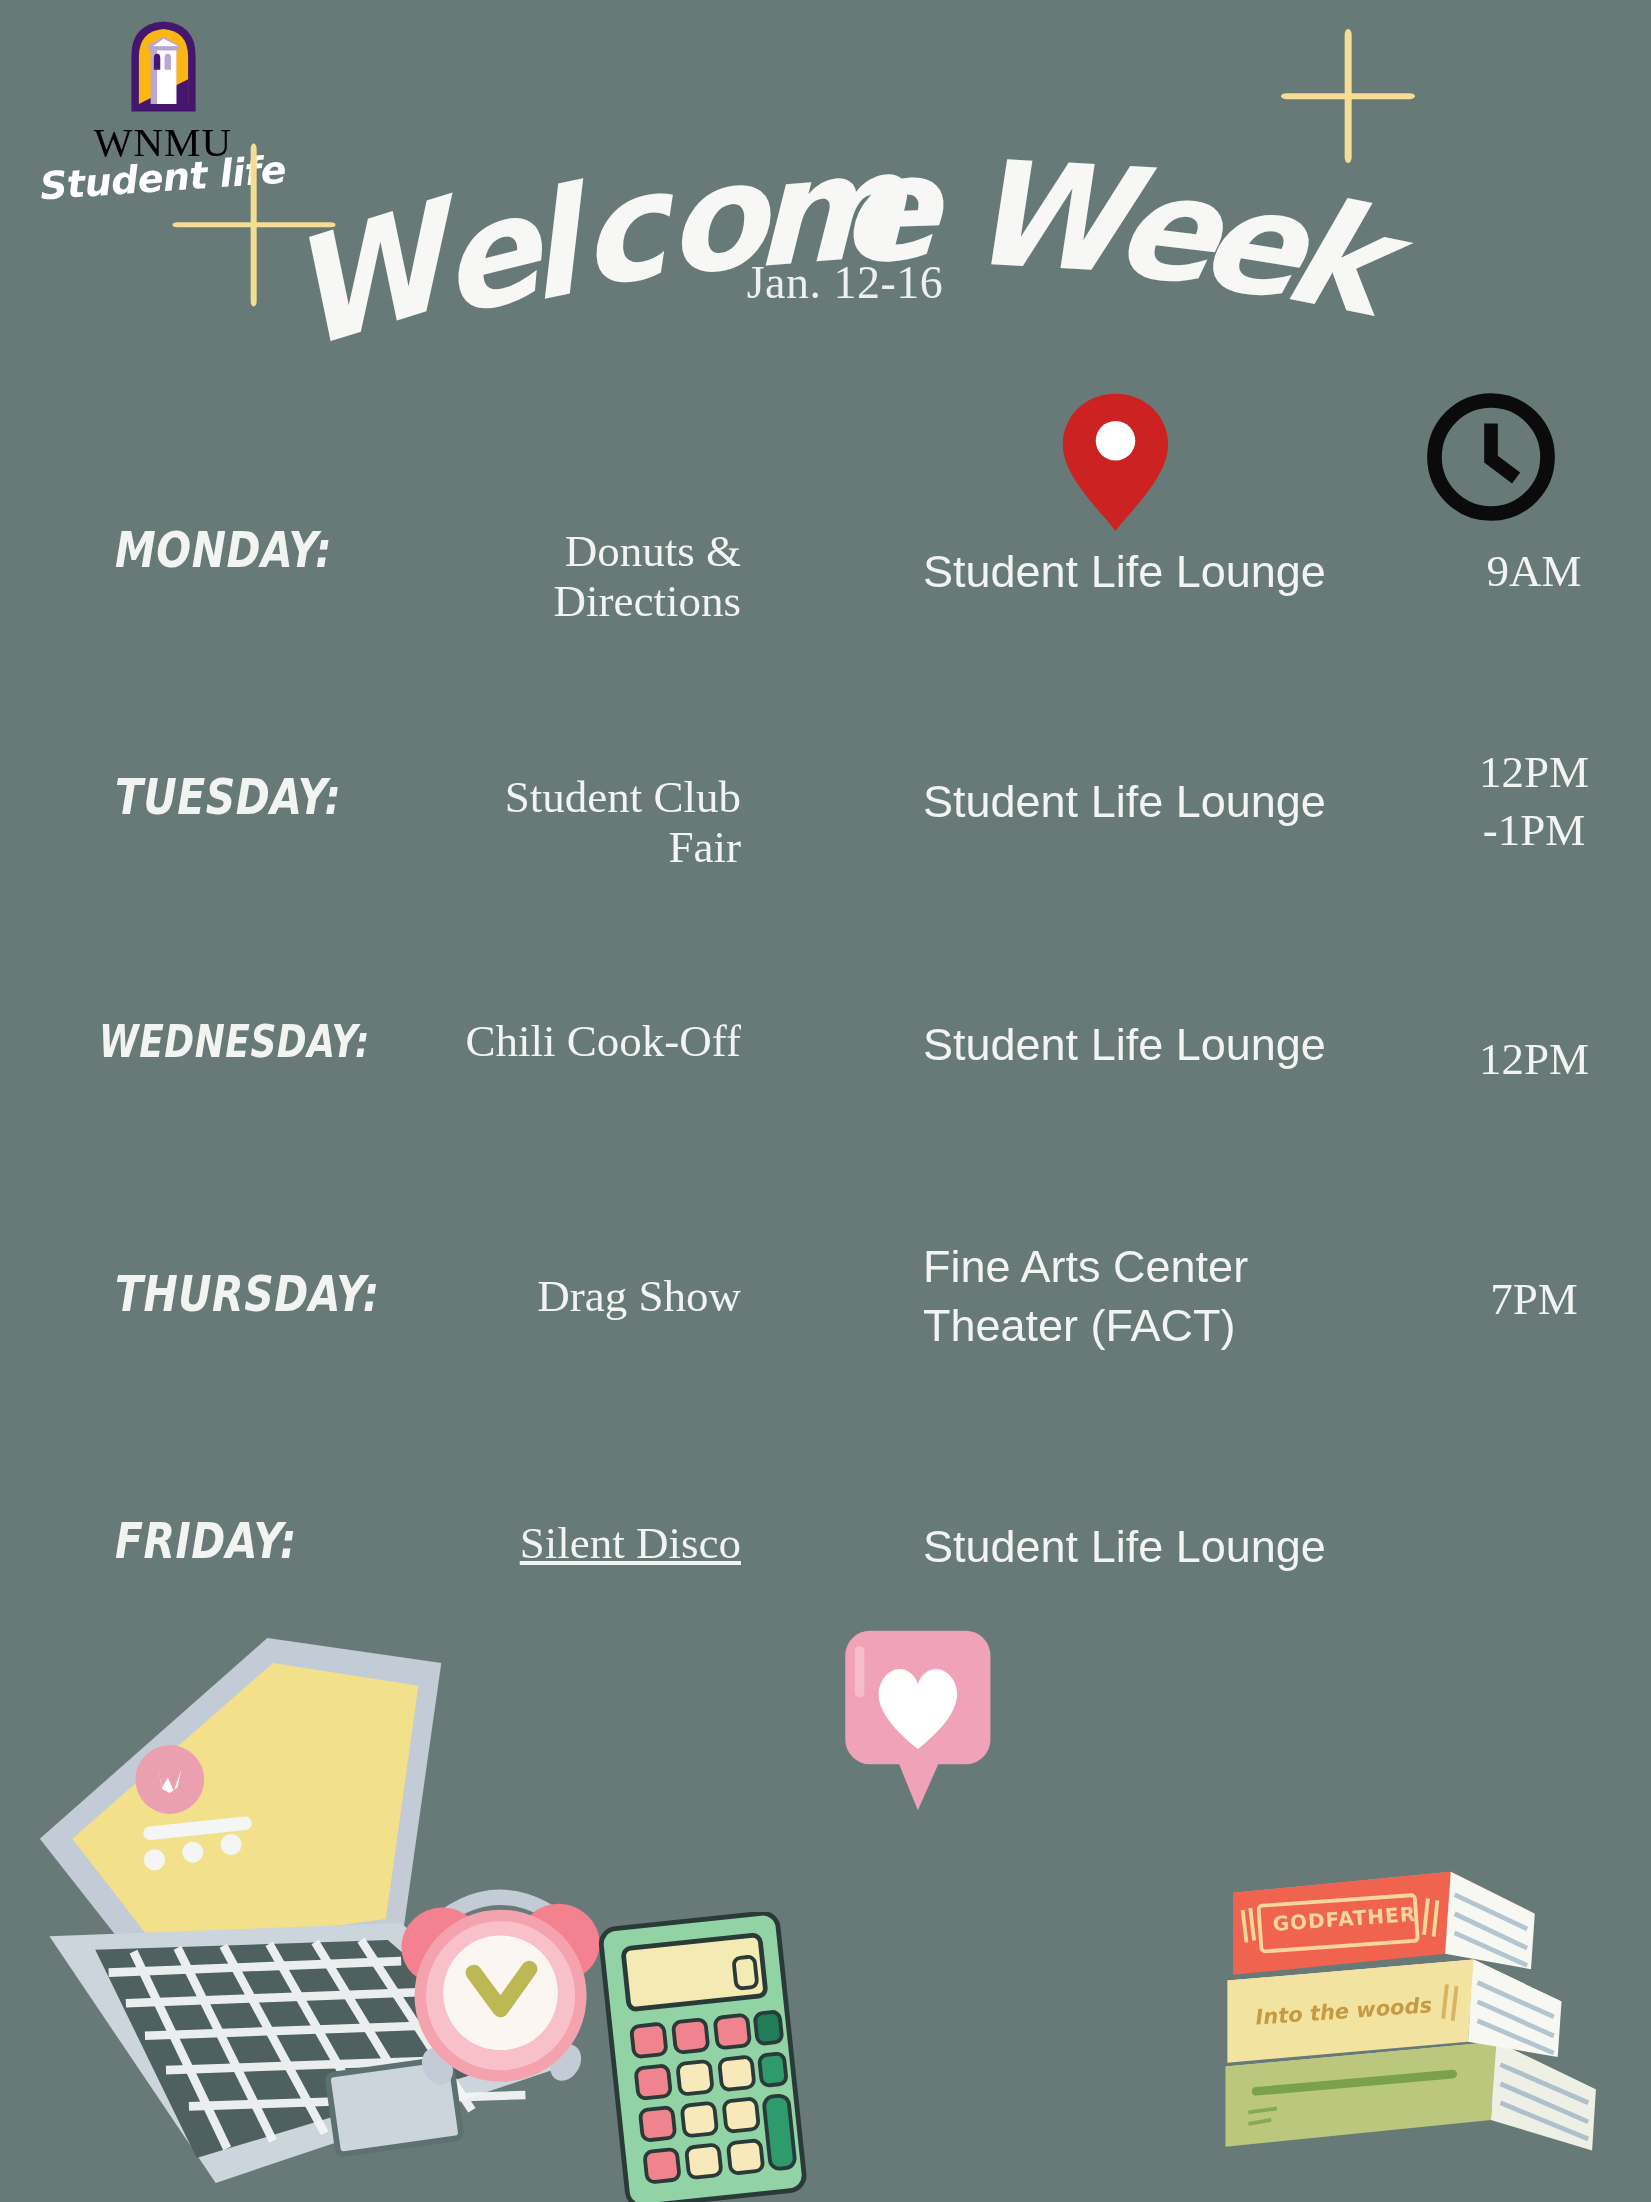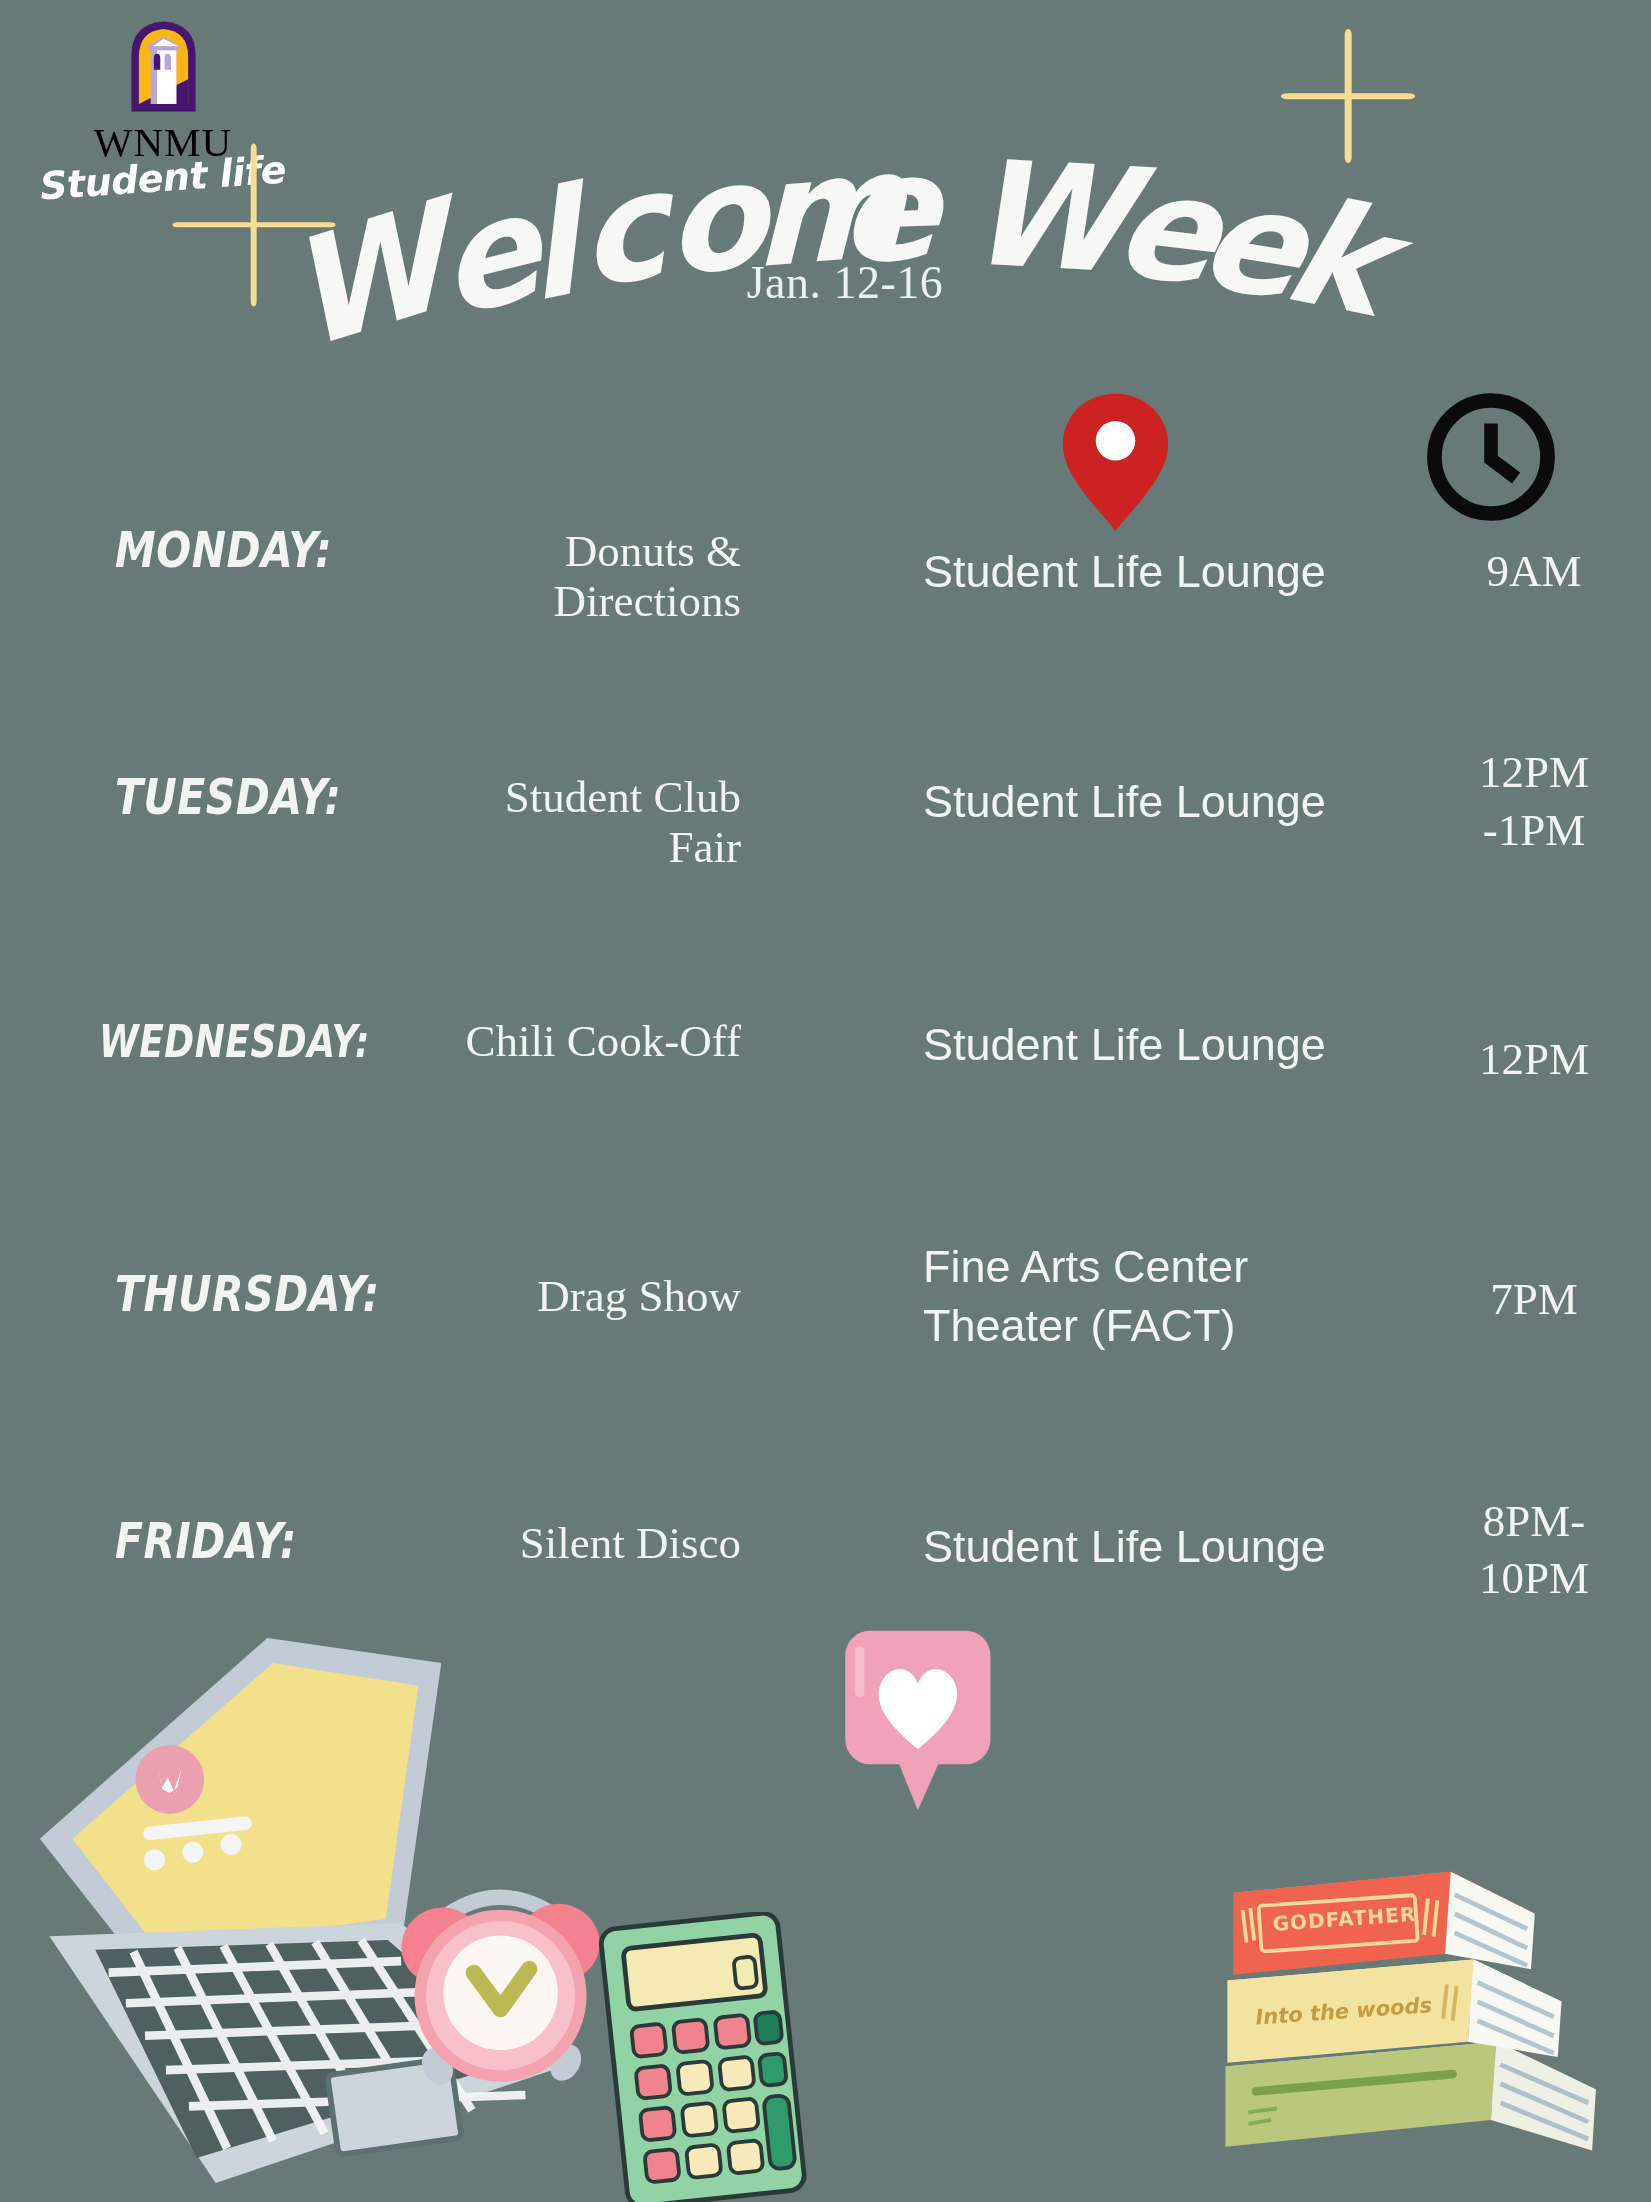--- a/index.html
+++ b/index.html
@@ -175,24 +175,22 @@
 
     <div class="row">
       <div class="cell day" style="top:36px;">THURSDAY:</div>
       <div class="cell event" style="top:32.5px;">Drag Show</div>
       <div class="cell place" style="top:0px;">Fine Arts Center Theater (FACT)</div>
       <div class="cell time" style="top:32.5px; white-space:pre-line;">7PM</div>
     </div>
 
     <div class="row">
       <div class="cell day" style="top:36px;">FRIDAY:</div>
-      <div class="cell event" style="top:32.5px;">Silent Disco</div>
+      <div class="cell event" style="top:32.5px;text-decoration:underline;">Silent Disco</div>
       <div class="cell place" style="top:32.5px;">Student Life Lounge</div>
-      <div class="cell time" style="top:7.6px; white-space:pre-line;">8PM-
-10PM</div>
     </div>
 
   </div>
 
   <div class="art">
 
     <div style="left:-9.6px; top:-7.6px;">
       <svg width="612" height="585" viewBox="0 0 640 612">
         <path d="M52 232 L290 22 L472 48 L432 330 L162 372 Z" fill="#c3ccd6"></path>
         <path d="M86 232 L296 48 L448 72 L414 316 L176 348 Z" fill="#f2e08b"></path>

